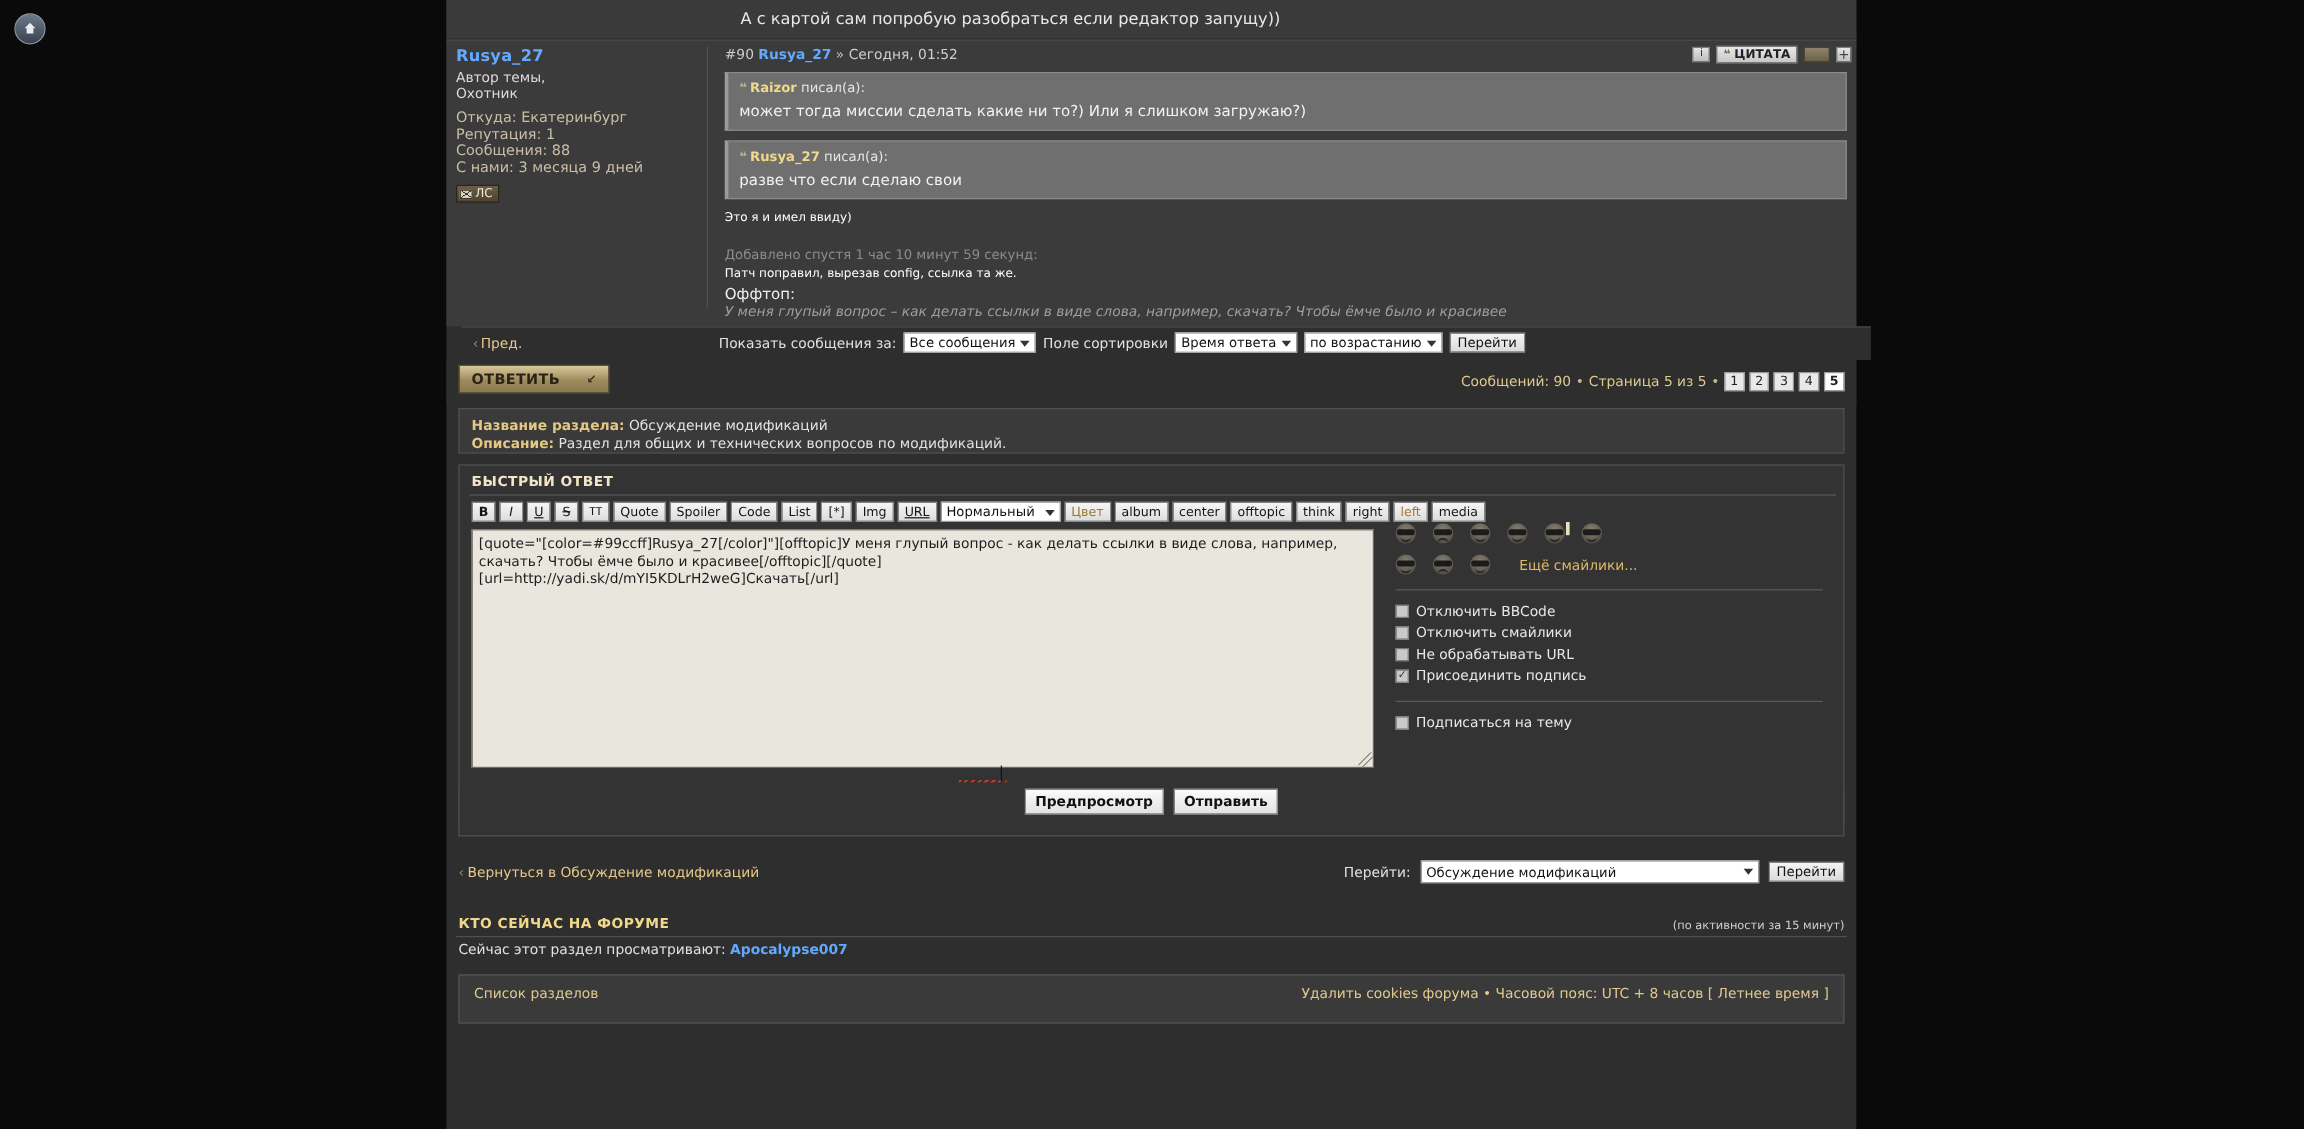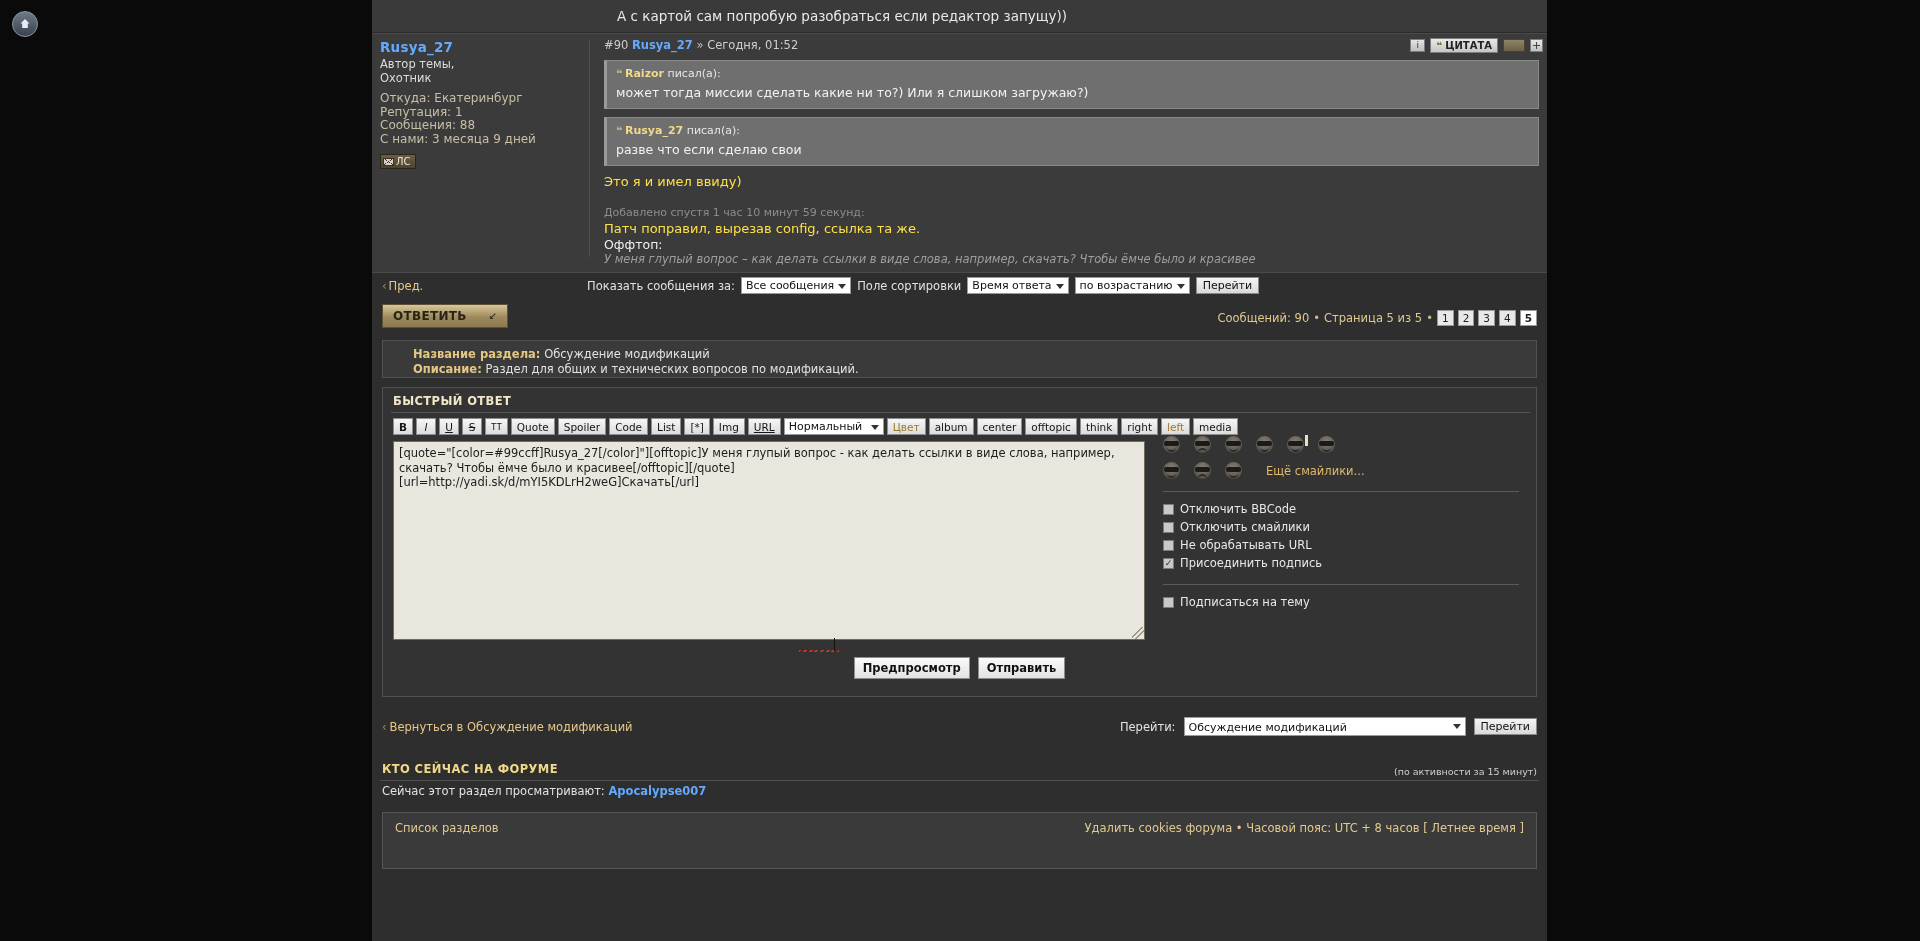--- a/index.html
+++ b/index.html
@@ -145,31 +145,31 @@
     margin: 0 0 8px 0;
   }
   .quotebox .qhead {
     font-size: 11px; color: #d7d7d7; margin-bottom: 5px;
   }
   .quotebox .qmark { color: #b9b08f; font-weight: bold; letter-spacing: -1px; }
   .quotebox .qauthor { color: #f0d98a; font-weight: bold; }
   .quotebox .qsaid { color: #e6e6e6; }
   .quotebox .qtext { font-size: 12.5px; color: #f2f2f2; line-height: 15px; }
 
-  .post-line { font-size: 13px; color: #fde047; line-height: 16px; }
+  .post-line { font-size: 10px; color: #ffffff; line-height: 16px; }
   .added-note { font-size: 11px; color: #8c8c8c; margin-top: 16px; margin-bottom: 2px; }
   .offtop-label { font-size: 12.5px; color: #f0f0f0; }
   .offtop-text {
     font-size: 11.5px; color: #9e9e9e; font-style: italic; line-height: 15px;
     white-space: nowrap; overflow: hidden;
   }
 
   
   .navbar {
-    position: absolute; left: 0; top: 272px; width: 1175px; height: 28px;
+    position: absolute; left: 12px; top: 272px; width: 1175px; height: 28px;
     background: #2e2e2e;
     border-top: 1px solid #4a4a4a;
   }
   .navbar .prev {
     position: absolute; left: 10px; top: 6px; font-size: 11.5px; color: #e6c98a;
   }
   .navbar .prev .arrow { color: #9b8a63; margin-right: 2px; }
   .nav-controls {
     position: absolute; left: 215px; top: 4px;
     display: flex; align-items: center; gap: 6px;
@@ -221,21 +221,21 @@
   }
   .pnum.active { background: #ffffff; font-weight: bold; }
 
   
   .infobox {
     position: absolute; left: 10px; top: 340px; width: 1155px; height: 38px;
     background: #3a3a3a; border: 1px solid #515151;
     padding: 6px 10px;
   }
   .infobox div { font-size: 11.5px; line-height: 15px; color: #e2e2e2; }
-  .infobox .lbl { color: #e5c784; font-weight: bold; margin-left: 20px; }
+  .infobox .lbl { color: #e5c784; font-weight: bold; }
 
   
   .qr {
     position: absolute; left: 10px; top: 387px; width: 1155px; height: 300px;
     background: #333333; border: 1px solid #515151;
   }
   .qr-title {
     position: absolute; left: 10px; top: 6px;
     font-size: 11.5px; font-weight: bold; color: #f2e6c8; letter-spacing: .4px;
   }
@@ -382,21 +382,21 @@
     position: absolute; left: 8px; top: 30px; width: 1159px; height: 1px; background: #4f4f4f;
   }
   .online .viewing {
     position: absolute; left: 10px; top: 34px;
     font-size: 11.5px; color: #e2e2e2;
   }
   .online .viewing a { color: #63aaff; font-weight: bold; text-decoration: none; }
 
   
   .footer {
-    position: absolute; left: 10px; top: 812px; width: 1155px; height: 57px;
+    position: absolute; left: 10px; top: 812px; width: 1155px; height: 41px;
     background: #3a3a3a; border: 1px solid #555;
   }
   .footer .left {
     position: absolute; left: 12px; top: 8px; font-size: 11.5px; color: #e3c98f;
   }
   .footer .right {
     position: absolute; right: 12px; top: 8px; font-size: 11.5px; color: #e3c98f;
   }
 </style>
 </head>

